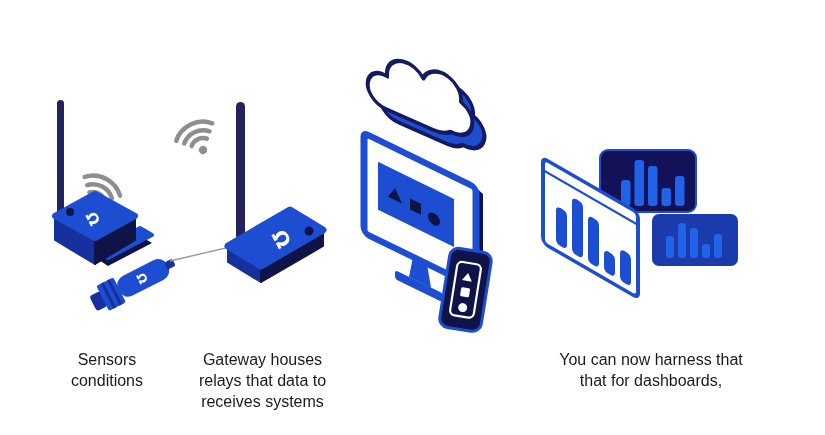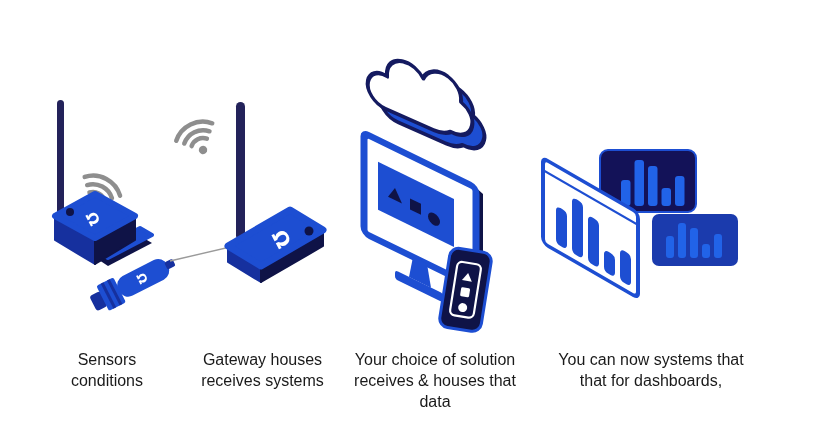--- a/index.html
+++ b/index.html
@@ -151,24 +151,20 @@
       </g>
     </g>
   </svg>
 
   <div class="caption" style="left:37px;width:140px">
     <div>Sensors</div>
     <div>conditions</div>
   </div>
   <div class="caption" style="left:175px;width:175px">
     <div>Gateway houses</div>
+    <div>relays that data to</div>
     <div>receives systems</div>
   </div>
-  <div class="caption" style="left:340px;width:190px">
-    <div>Your choice of solution</div>
-    <div>receives &amp; houses that</div>
-    <div>data</div>
-  </div>
   <div class="caption" style="left:540px;width:222px">
-    <div>You can now systems that</div>
+    <div>You can now harness that</div>
     <div>that for dashboards,</div>
   </div>
 </div>
 
 </body></html>

